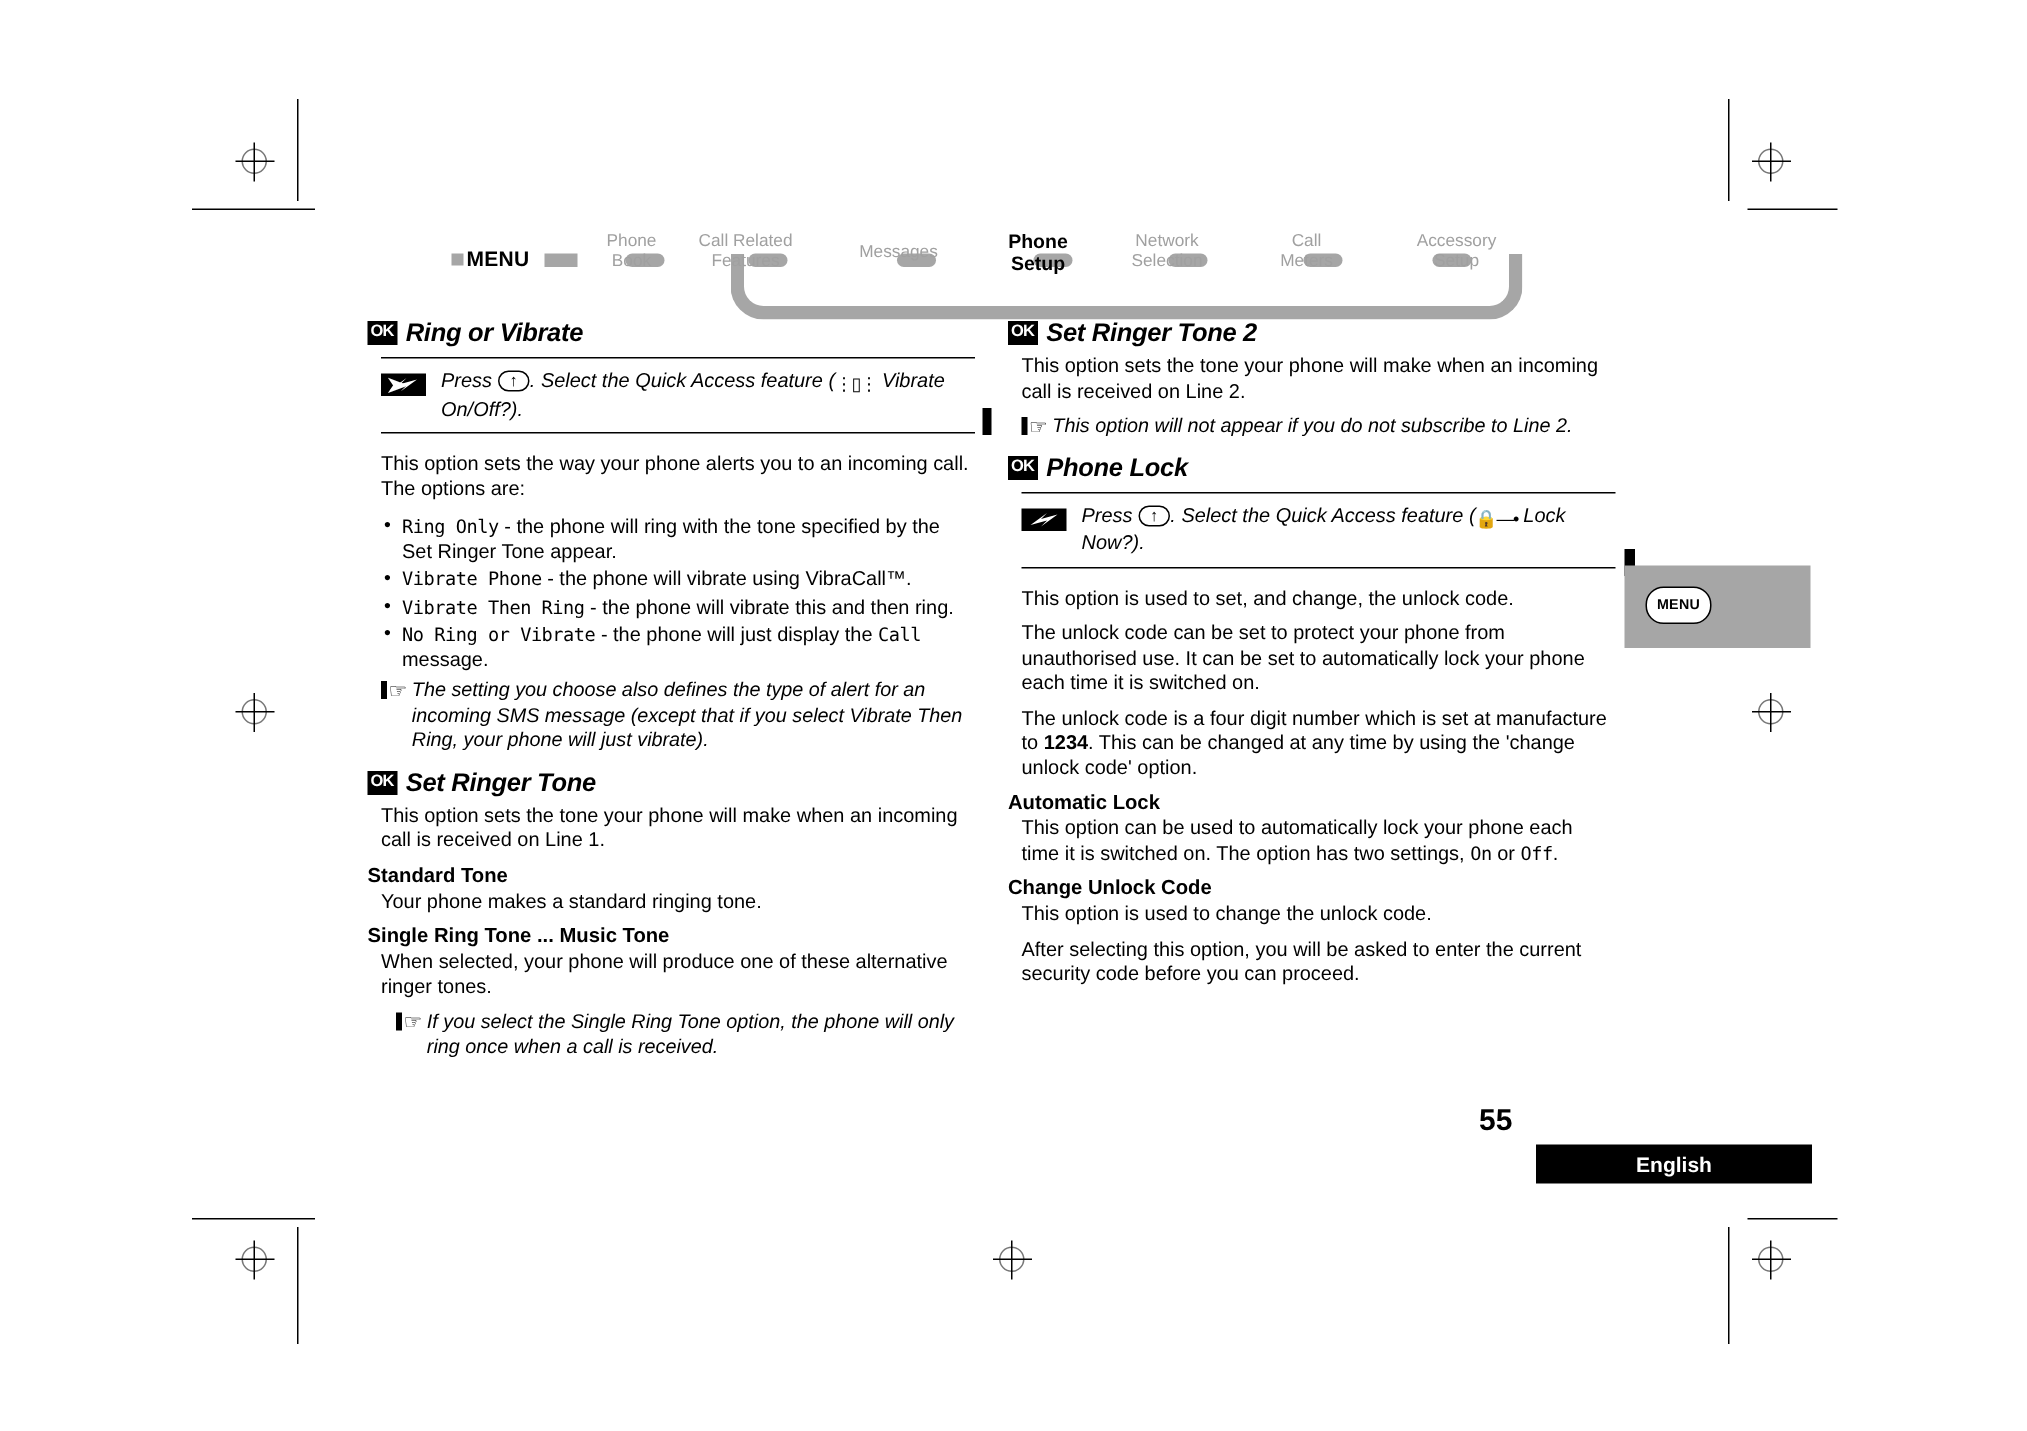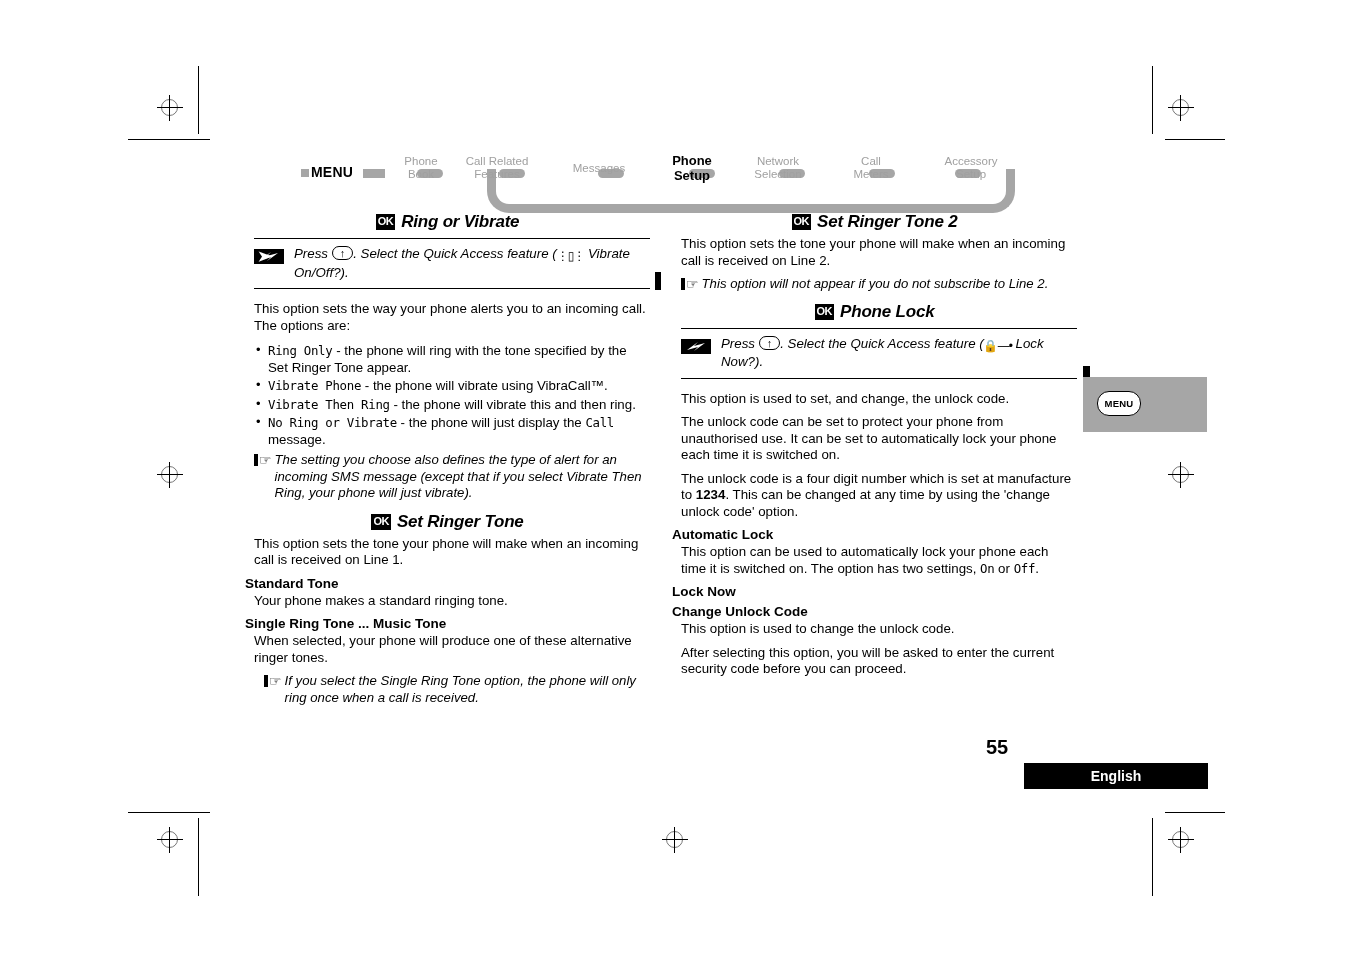--- a/index.html
+++ b/index.html
@@ -58,21 +58,21 @@
 
   
   .col { position: absolute; top: 212px; width: 405px; }
   .col-left { left: 245px; }
   .col-right { left: 672px; }
 
   h2.sec {
     margin: 0 0 4px 0;
     font-size: 17px; font-style: italic; font-weight: bold;
     letter-spacing: -.2px;
-    display: flex; align-items: center; gap: 6px; justify-content: center;
+    display: flex; align-items: center; gap: 6px;
   }
   .okbadge {
     display: inline-block; background: #000; color: #fff;
     font-style: normal; font-weight: bold;
     font-size: 11px; line-height: 15px;
     padding: 0 2px 0 2px; height: 16px; letter-spacing: -0.5px;
     font-family: "Liberation Sans", sans-serif;
   }
 
   p.body {
@@ -349,21 +349,20 @@
     <p class="body tight">The unlock code can be set to protect your phone from unauthorised use. It can be set to automatically lock your phone each time it is switched on.</p>
     <p class="body tight">
       <span>The unlock code is a four digit number which is set at manufacture to </span><b>1234</b><span>. This can be changed at any time by using the 'change unlock code' option.</span>
     </p>
 
     <h3 class="sub">Automatic Lock</h3>
     <p class="body tight">
       <span>This option can be used to automatically lock your phone each time it is switched on. The option has two settings, </span><span class="mono">On</span><span> or </span><span class="mono">Off</span><span>.</span>
     </p>
 
-    <h3 class="sub">Lock Now</h3>
 
     <h3 class="sub">Change Unlock Code</h3>
     <p class="body tight">This option is used to change the unlock code.</p>
     <p class="body tight">After selecting this option, you will be asked to enter the current security code before you can proceed.</p>
   </div>
 
   <div class="tabmark" style="left:1083px;top:366px;width:7px;height:18px;"></div>
   <div class="sidetab">
     <div class="btn">MENU</div>
   </div>

